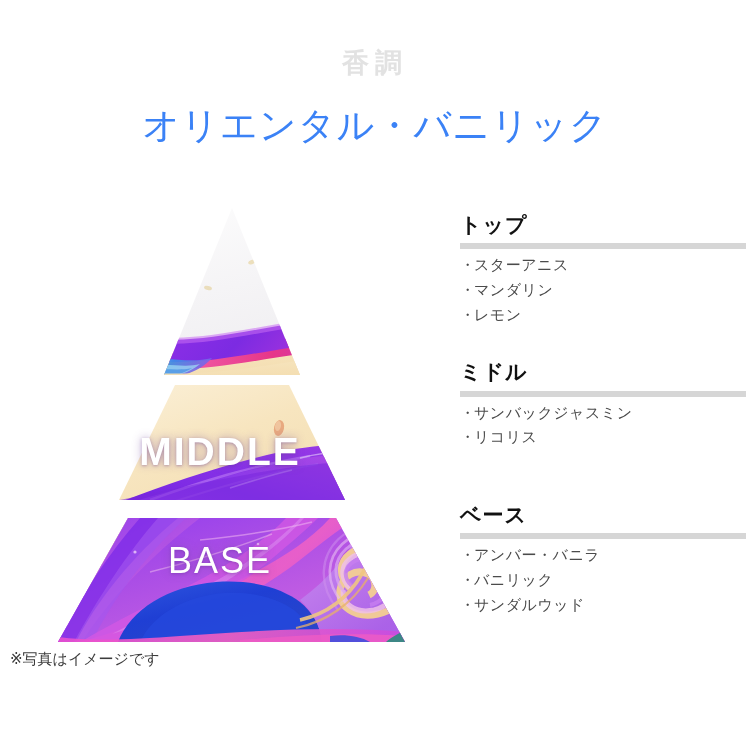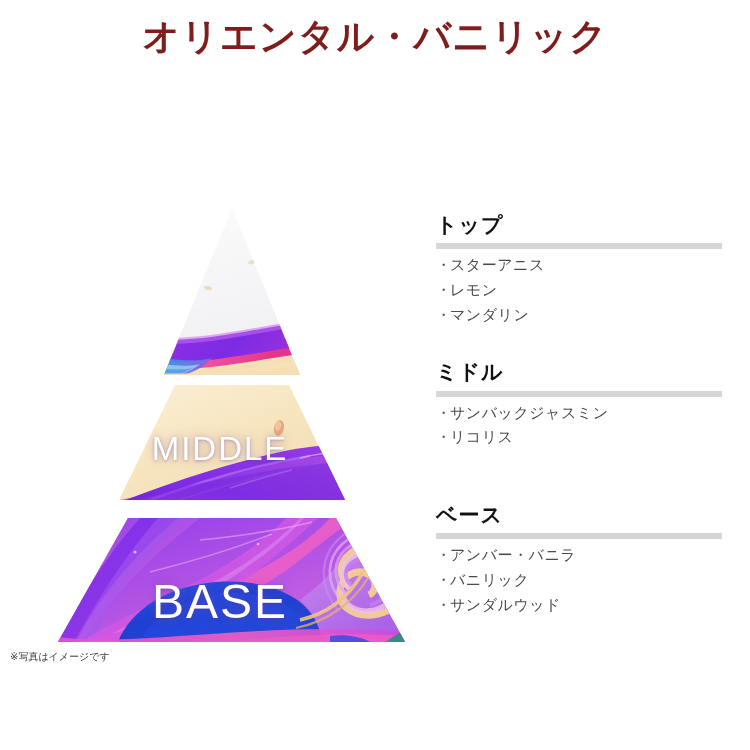--- a/index.html
+++ b/index.html
@@ -26,25 +26,25 @@
   .kicker {
     margin-top: 50px;
     font-size: 27px;
     font-weight: bold;
     letter-spacing: 6px;
     color: #e2e2e2;
     line-height: 1;
     user-select: none;
   }
   .main-title {
-    margin-top: 16px;
+    margin-top: 28px;
     font-size: 37px;
-    font-weight: bold;
+    font-weight: normal;
     letter-spacing: 1px;
-    color: #7f1d1d;
+    color: #3b82f6;
     line-height: 1.15;
   }
 
   
   .pyramid-wrap {
     position: absolute;
     left: 0;
     top: 200px;
     width: 440px;
     height: 460px;
@@ -67,41 +67,42 @@
     pointer-events: none;
   }
   .label-top {
     top: 105px;
     left: 0;
     font-size: 30px;
   }
   .label-middle {
     top: 230px;
     left: 0;
-    font-size: 33px;
+    font-size: 39px;
+    font-weight: bold;
   }
   .label-base {
-    top: 374px;
-    left: 0;
-    font-size: 48px;
+    top: 340px;
+    left: 0;
+    font-size: 36px;
     text-align: center;
   }
   .footnote {
     position: absolute;
     left: 10px;
     top: 650px;
-    font-size: 10px;
+    font-size: 15px;
     color: #3c3c3c;
     letter-spacing: 0px;
   }
 
   
   .notes {
     position: absolute;
-    left: 436px;
+    left: 460px;
     top: 212px;
     width: 286px;
   }
   .note-block { margin-bottom: 30px; }
   .note-block:last-child { margin-bottom: 0; }
   .note-heading {
     font-size: 21px;
     font-weight: bold;
     color: #111111;
     letter-spacing: 1px;
@@ -132,20 +133,21 @@
     width: 14px;
     color: #4b4b4b;
   }
   .mid-block { }
   .base-block { margin-top: 50px; }
 </style>
 </head>
 <body>
 
 <div class="header">
+  <div class="kicker">香調</div>
   <div class="main-title">オリエンタル・バニリック</div>
 </div>
 
 <div class="pyramid-wrap">
   <svg class="pyramid-svg" width="440" height="460" viewBox="0 0 440 460">
     <defs>
 
       <linearGradient id="gTopBase" x1="0" y1="0" x2="0.25" y2="1">
         <stop offset="0%" stop-color="#fdfdfd"></stop>
         <stop offset="55%" stop-color="#f5f4f6"></stop>
@@ -350,24 +352,24 @@
 <div class="notes">
 
   <div class="note-block">
     <div class="note-heading">トップ</div>
     <div class="note-rule"></div>
     <ul class="note-list">
       <li class="note-item">
         <span class="bullet">・</span><span>スターアニス</span>
       </li>
       <li class="note-item">
+        <span class="bullet">・</span><span>マンダリン</span>
+      </li>
+      <li class="note-item">
         <span class="bullet">・</span><span>レモン</span>
-      </li>
-      <li class="note-item">
-        <span class="bullet">・</span><span>マンダリン</span>
       </li>
     </ul>
   </div>
 
   <div class="note-block mid-block">
     <div class="note-heading">ミドル</div>
     <div class="note-rule"></div>
     <ul class="note-list">
       <li class="note-item">
         <span class="bullet">・</span><span>サンバックジャスミン</span>

